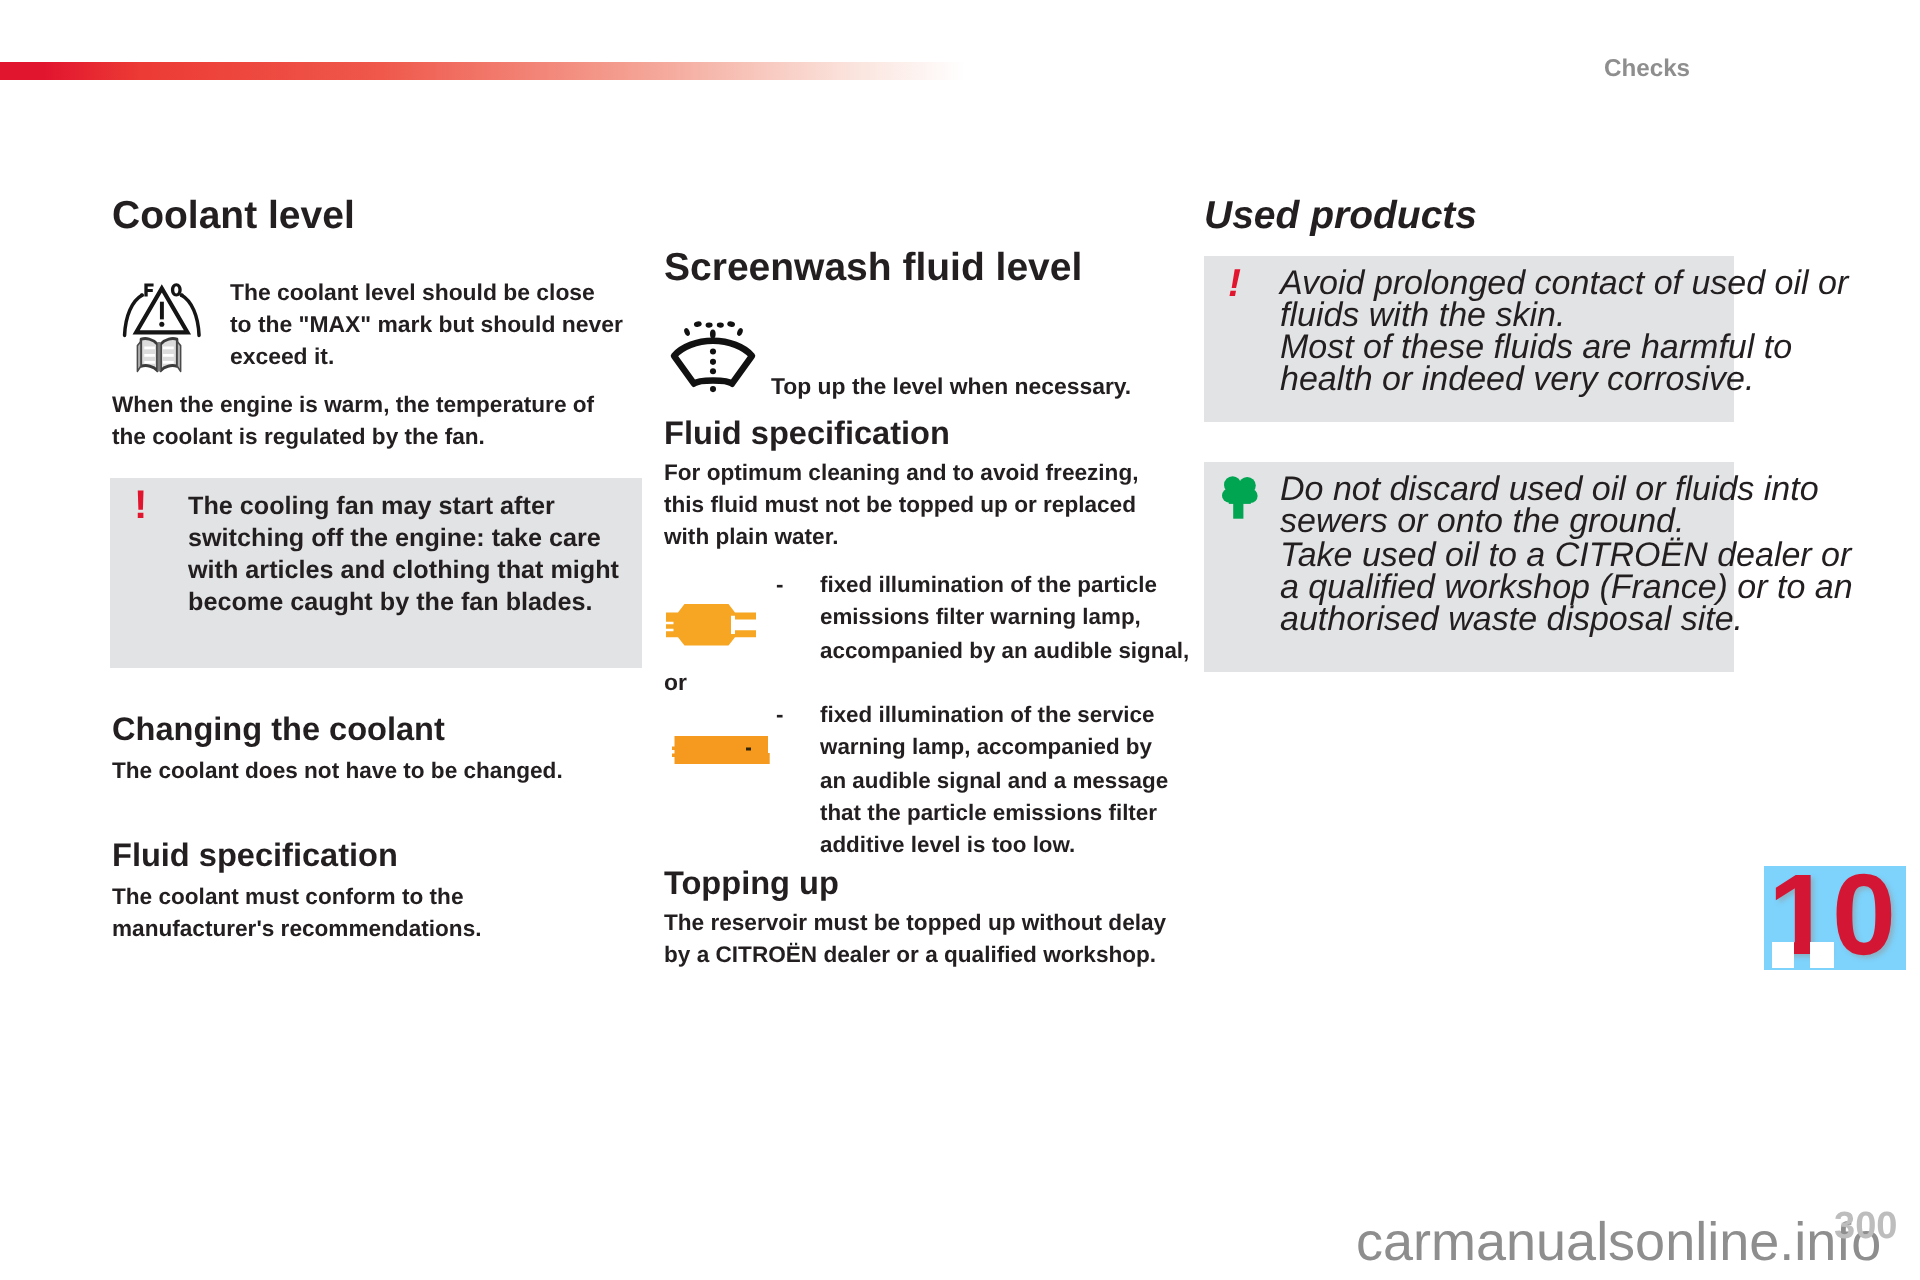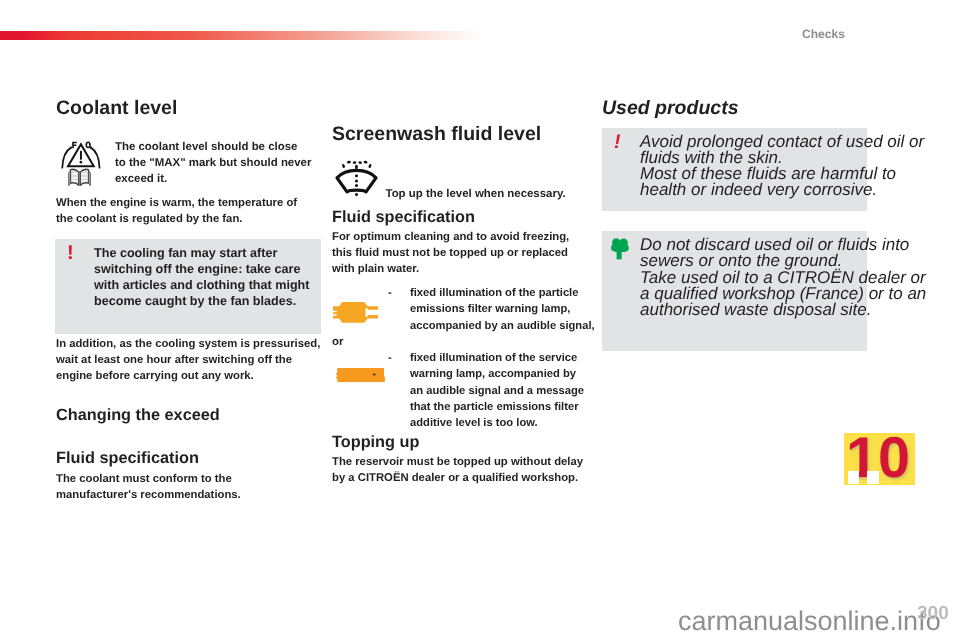--- a/index.html
+++ b/index.html
@@ -51,23 +51,23 @@
   .bdash{flex:0 0 auto;width:22px;font-size:11.2px;line-height:16.2px;font-weight:bold;}
   .btxt{flex:1 1 auto;font-size:11.2px;line-height:16.2px;font-weight:bold;white-space:nowrap;}
   .orlbl{font-size:11.45px;line-height:16.2px;font-weight:bold;margin:0;}
 
   
   .c3 h2{margin-bottom:9px;}
   .c3 .panel{padding:6px 12px 13px 12px;width:241px;}
   .c3 .panel .bang{font-size:19.5px;line-height:16.2px;width:26px;}
   .c3 .panel p{font-size:17px;line-height:16.1px;font-weight:normal;}
   .c3 .panel .eco{width:26px;flex:0 0 auto;position:relative;}
-  .c3 .p-eco{margin-top:20px;padding-bottom:33px;}
-
-  .tab{position:absolute;left:844px;top:433px;width:71px;height:52px;background:#fde047;}
+  .c3 .p-eco{margin-top:20px;padding-bottom:18px;}
+
+  .tab{position:absolute;left:882px;top:433px;width:71px;height:52px;background:#7dd3fc;}
   .tab .tabnum{position:absolute;left:2px;top:-1.5px;font-size:57.5px;line-height:52px;font-weight:bold;color:#d41635;text-shadow:1.6px 1.6px 2.2px rgba(150,150,150,.5);}
   .tab .tabnum{font-family:"Liberation Sans",sans-serif;}
   .tab .tabfoot{position:absolute;top:38px;height:13px;background:#fff;}
   .tab .tabfoot-l{left:4px;width:11px;}
   .tab .tabfoot-r{left:23px;width:12px;}
   .wm{position:absolute;left:678px;top:608px;font-size:27px;line-height:27px;color:#8e8e8e;}
   .pageno{position:absolute;left:917px;top:604px;font-size:19px;line-height:19px;font-weight:bold;color:#bdbdbd;}
 </style>
 </head>
 <body>
@@ -115,23 +115,23 @@
       <p>The coolant level should be close<br>to the "MAX" mark but should never<br>exceed it.</p>
     </div>
 
     <p>When the engine is warm, the temperature of<br>the coolant is regulated by the fan.</p>
 
     <div class="panel">
       <span class="bang">!</span>
       <p>The cooling fan may start after<br>switching off the engine: take care<br>with articles and clothing that might<br>become caught by the fan blades.</p>
     </div>
 
-    <p class="p2">In addition, as the cooling system is pressurised,<br>wait at least one hour after switching off the<br>engine before carrying out any work.</p>
-
-    <h3 class="h-a">Changing the exceed</h3>
+
+    <h3 class="h-a">Changing the coolant</h3>
+    <p>The coolant does not have to be changed.</p>
 
     <h3 class="h-b">Fluid specification</h3>
     <p>The coolant must conform to the<br>manufacturer's recommendations.</p>
   </div>
 
   <div class="col c2">
     <h2>Screenwash fluid level</h2>
 
     <div class="iconrow">
       <span class="tile">

